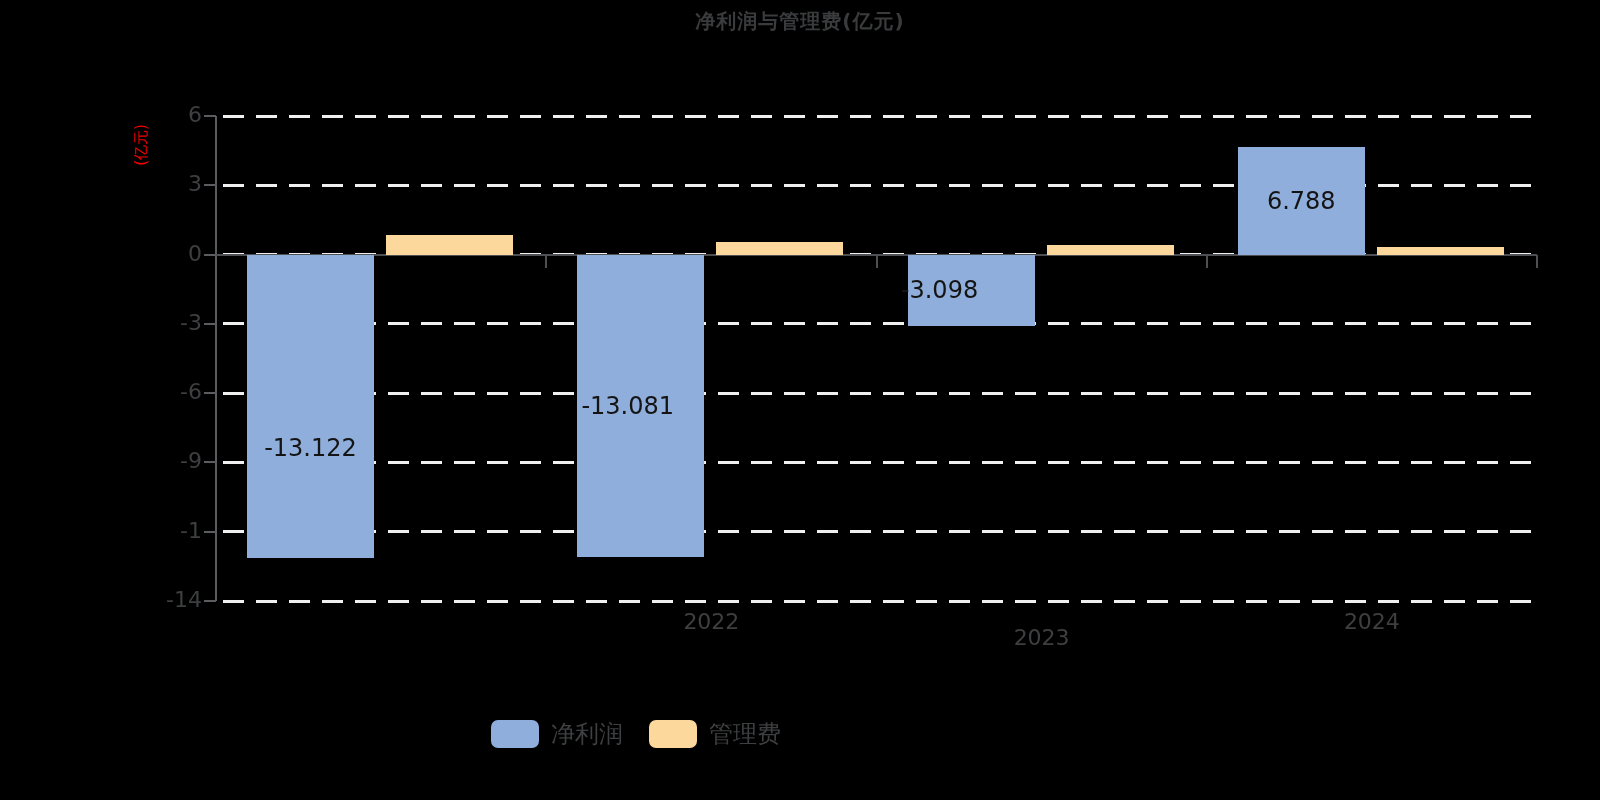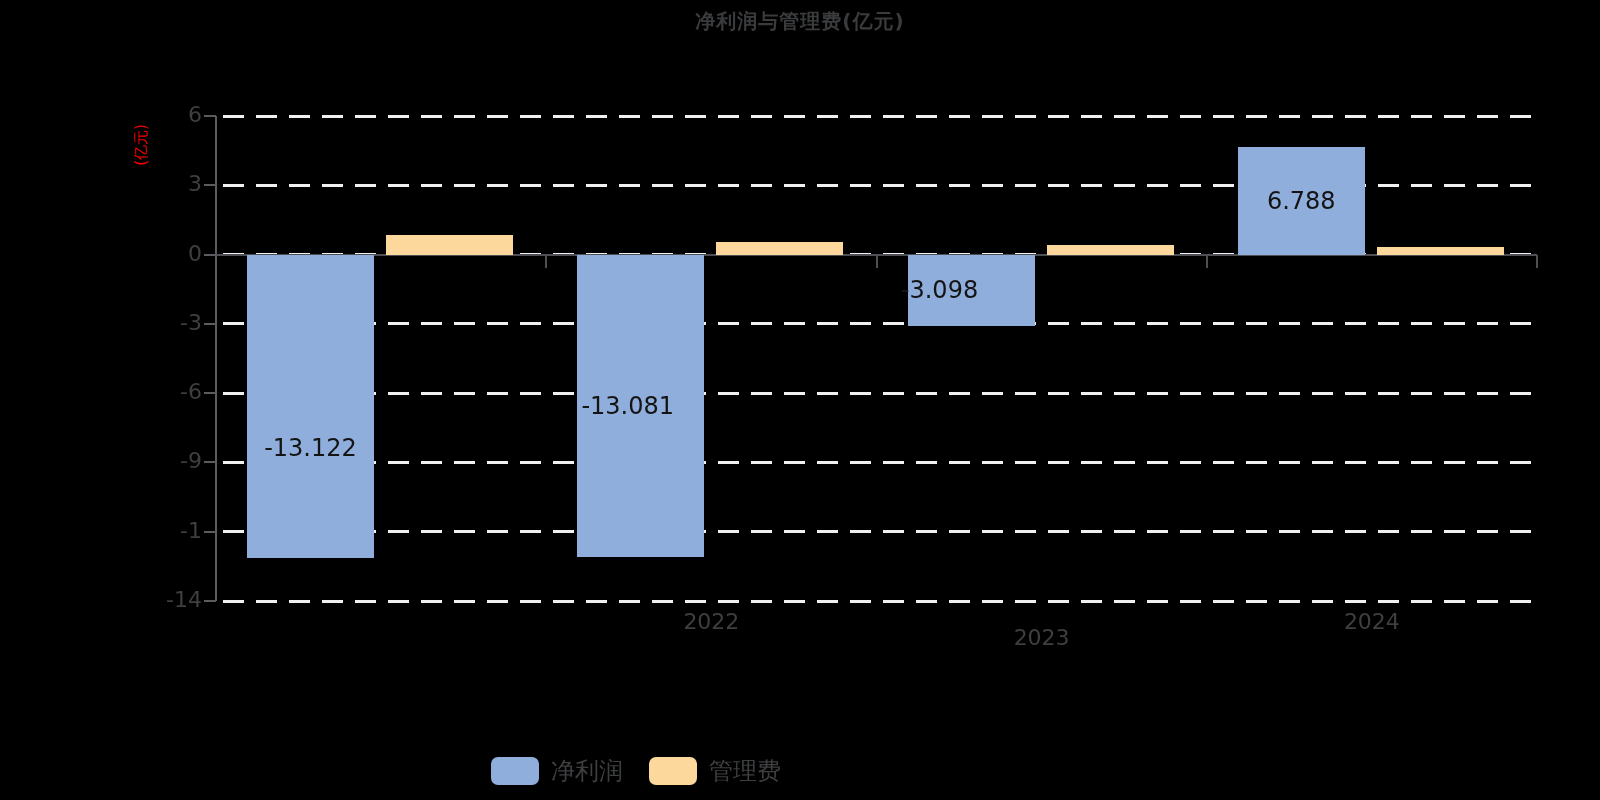--- a/index.html
+++ b/index.html
@@ -33,21 +33,21 @@
   .yearlabel{
     position:absolute;text-align:center;
     font-size:22px;color:var(--tick_text,#3E3F41);
   }
   .bar{position:absolute;}
   .barlabel{
     position:absolute;text-align:center;font-size:24px;height:30px;line-height:30px;
     color:var(--bar_label,#141414);
   }
   .legend{
-    position:absolute;left:0;top:756px;width:1272px;height:30px;
+    position:absolute;left:0;top:719px;width:1272px;height:30px;
     display:flex;justify-content:center;align-items:center;gap:26px;
   }
   .legend-item{display:flex;align-items:center;gap:12px;cursor:pointer;}
   .swatch{width:48px;height:28px;border-radius:7px;display:inline-block;}
   .legend-label{font-size:24px;color:var(--tick_text,#3E3F41);}
   .source{
     position:absolute;left:0;top:771px;width:1600px;text-align:center;
     font-size:20px;font-weight:bold;color:var(--source,#BE860B);letter-spacing:1px;
   }
 </style>

